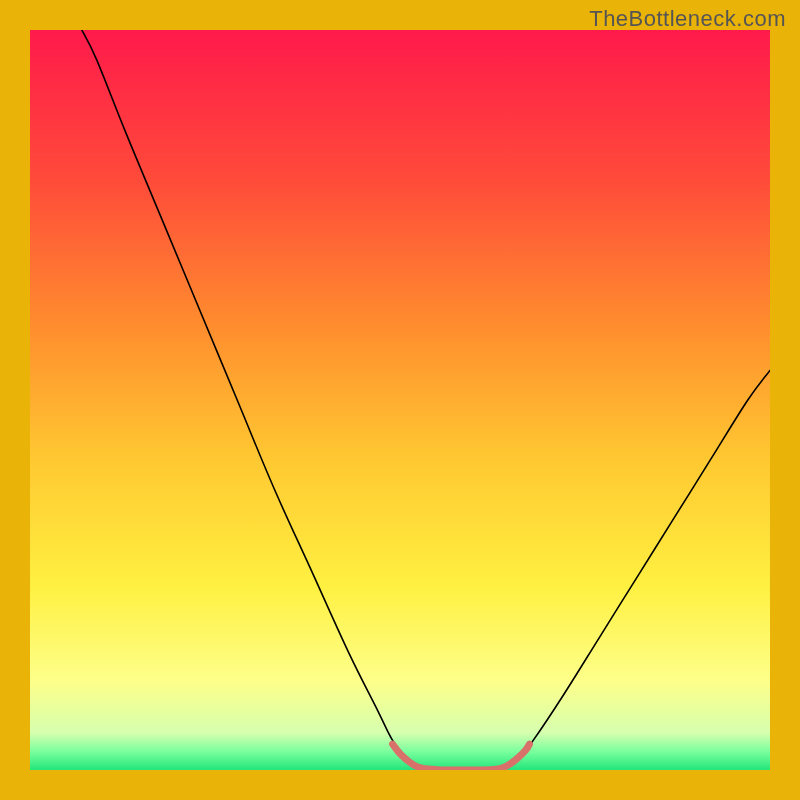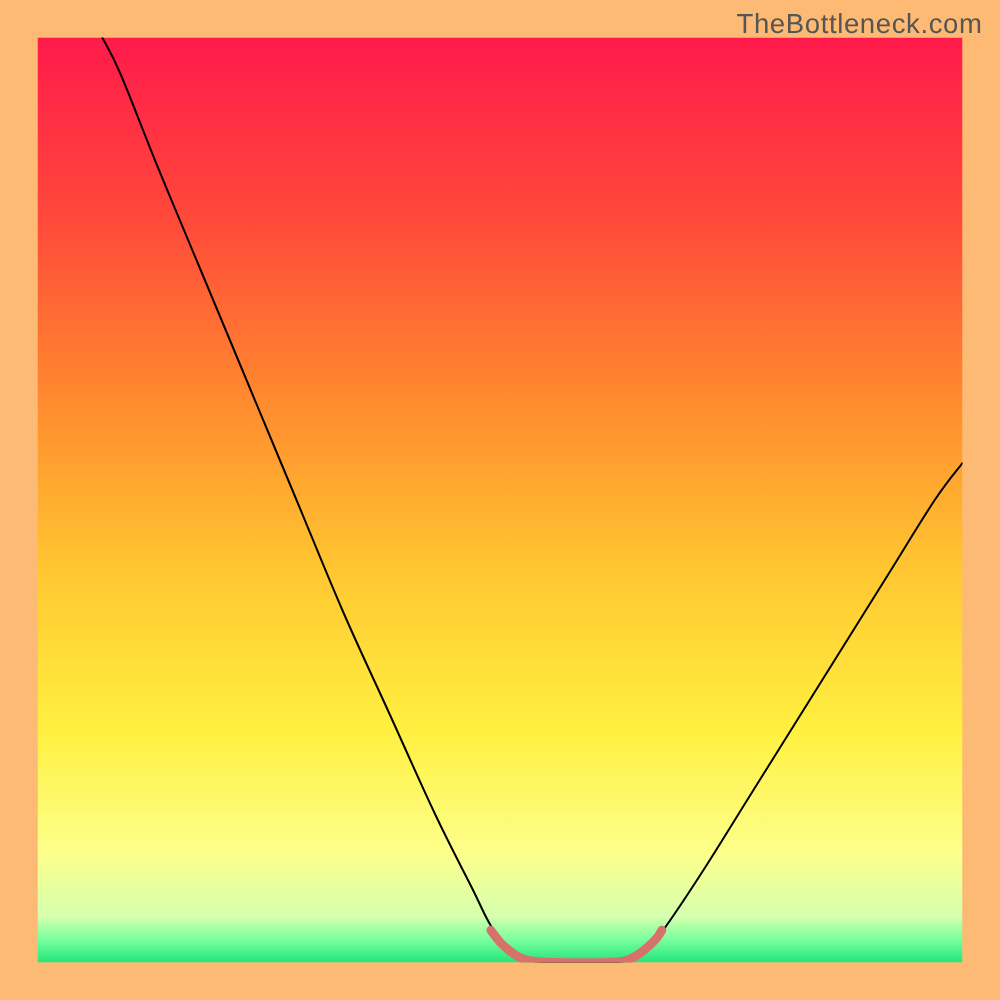--- a/index.html
+++ b/index.html
@@ -8,21 +8,21 @@
     width: 800px;
     height: 800px;
     background: #000;
     overflow: hidden;
     font-family: Arial, Helvetica, sans-serif;
   }
   .frame {
     position: relative;
     width: 800px;
     height: 800px;
-    background: #fdba74;
+    background: #eab308;
   }
   .watermark {
     position: absolute;
     top: 6px;
     right: 14px;
     color: #555;
     font-size: 22px;
     font-weight: 500;
     letter-spacing: 0.5px;
     z-index: 10;

